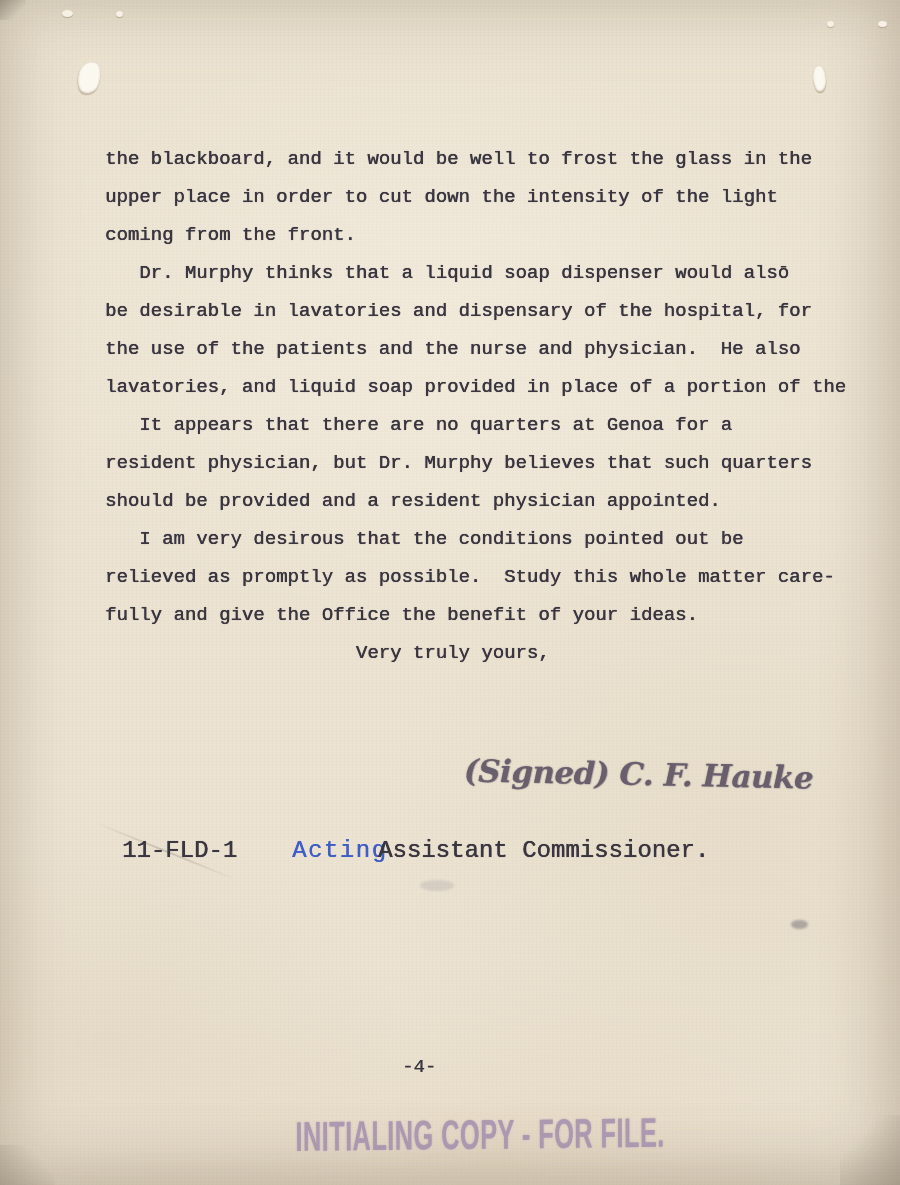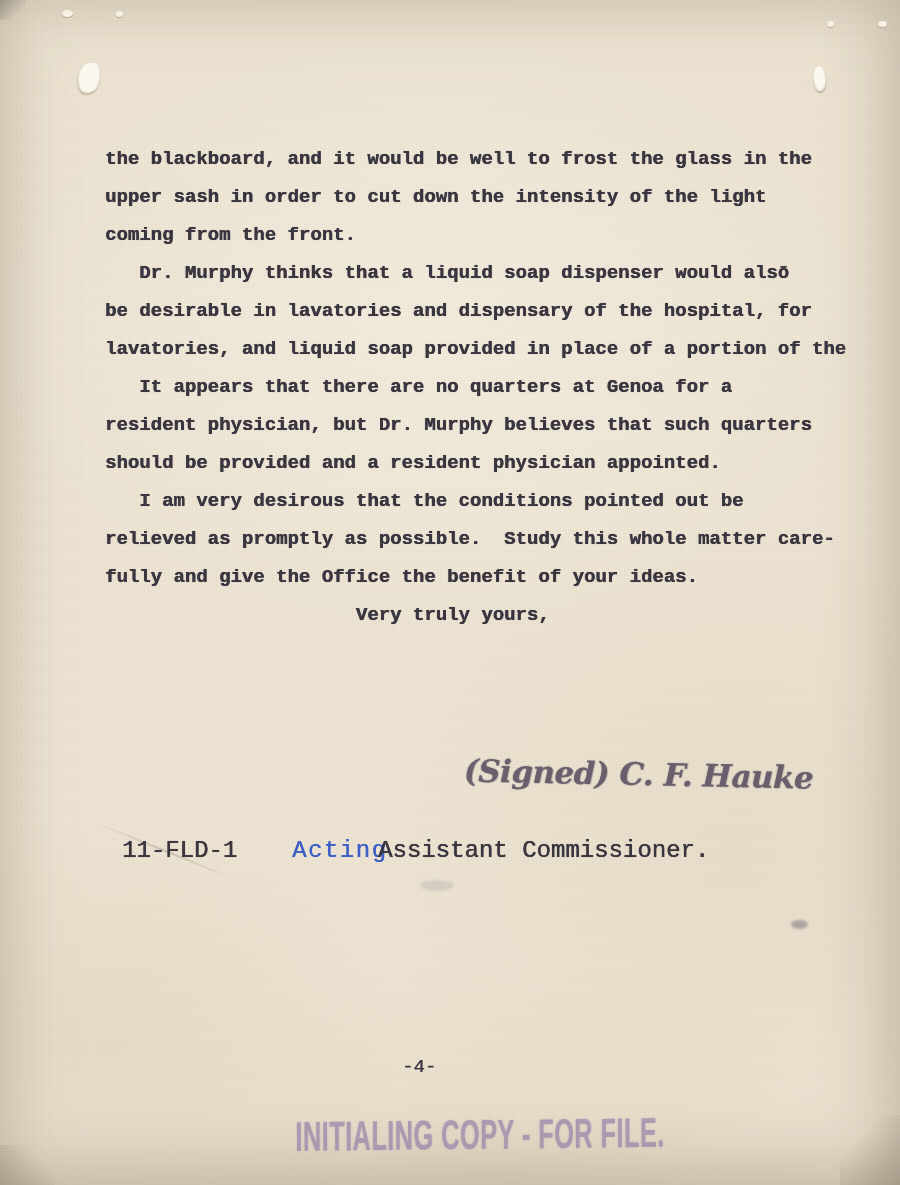--- a/index.html
+++ b/index.html
@@ -38,21 +38,21 @@
   .body-text {
     position: absolute;
     left: 105px; top: 140px;
     width: 760px;
     font-size: 19px;
     line-height: 38px;
     color: var(--ink, #3a3640);
     text-shadow: 0.4px 0 0.4px currentColor, 0 0 1px rgba(58,54,66,0.45);
     letter-spacing: 0;
   }
-  .line { white-space: pre; font-weight: bold; }
+  .line { white-space: pre; }
 
   .signature {
     position: absolute;
     left: 464px; top: 759px;
     font-family: "DejaVu Serif", serif;
     font-style: italic;
     font-weight: bold;
     font-size: 31px;
     line-height: 1;
     letter-spacing: -0.5px;
@@ -148,24 +148,25 @@
   <div class="speck s1"></div>
   <div class="speck s2"></div>
   <div class="speck s3"></div>
   <div class="speck s4"></div>
   <div class="smudge pencil"></div>
   <div class="smudge faint"></div>
   <div class="crease"></div>
 
   <div class="body-text">
     <div class="line">the blackboard, and it would be well to frost the glass in the</div>
-    <div class="line">upper sash in order to cut down the intensity of the light</div>
+    <div class="line">upper place in order to cut down the intensity of the light</div>
     <div class="line">coming from the front.</div>
     <div class="line">   Dr. Murphy thinks that a liquid soap dispenser would alsō</div>
     <div class="line">be desirable in lavatories and dispensary of the hospital, for</div>
+    <div class="line">the use of the patients and the nurse and physician.  He also</div>
     <div class="line">lavatories, and liquid soap provided in place of a portion of the</div>
     <div class="line">   It appears that there are no quarters at Genoa for a</div>
     <div class="line">resident physician, but Dr. Murphy believes that such quarters</div>
     <div class="line">should be provided and a resident physician appointed.</div>
     <div class="line">   I am very desirous that the conditions pointed out be</div>
     <div class="line">relieved as promptly as possible.  Study this whole matter care-</div>
     <div class="line">fully and give the Office the benefit of your ideas.</div>
     <div class="line">                      Very truly yours,</div>
   </div>
 

